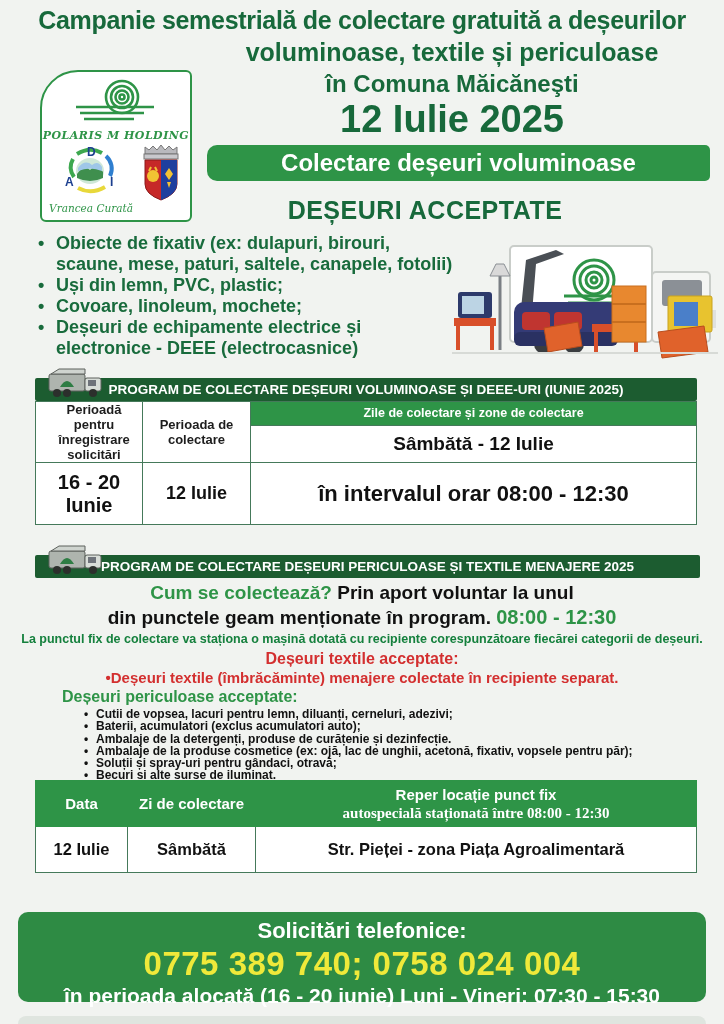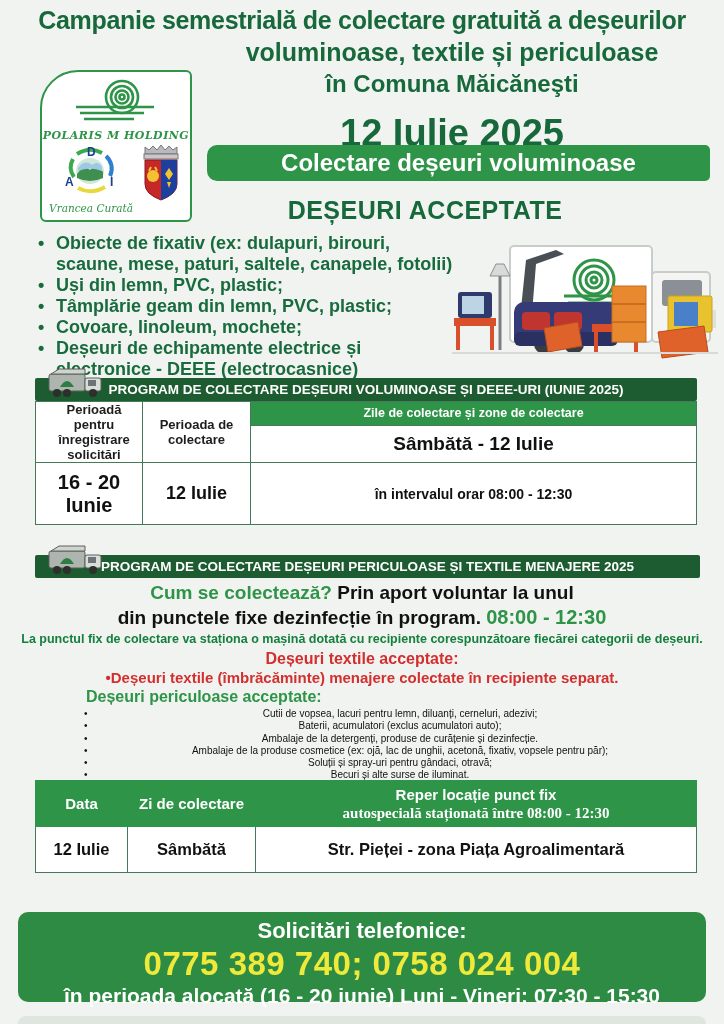--- a/index.html
+++ b/index.html
@@ -4,21 +4,21 @@
 <style>
   html,body{margin:0;padding:0;}
   body{font-family:"Liberation Sans",sans-serif;background:#e8eae7;}
   .page{position:relative;width:724px;height:1024px;background:#f1f3f0;overflow:hidden;margin:0 auto;}
   .abs{position:absolute;}
 
   
   .title1{top:6px;left:0;width:724px;text-align:center;font-size:25px;font-weight:bold;color:#17693b;letter-spacing:-0.3px;white-space:nowrap;}
   .title2{top:38px;left:190px;width:524px;text-align:center;font-size:25px;font-weight:bold;color:#17693b;white-space:nowrap;}
   .title3{top:70px;left:190px;width:524px;text-align:center;font-size:24px;font-weight:bold;color:#17693b;white-space:nowrap;}
-  .bigdate{top:112px;left:190px;width:524px;text-align:center;font-size:38px;font-weight:bold;color:#17693b;white-space:nowrap;}
+  .bigdate{top:98px;left:190px;width:524px;text-align:center;font-size:38px;font-weight:bold;color:#17693b;white-space:nowrap;}
 
   
   .logobox{top:70px;left:40px;width:152px;height:152px;background:#ffffff;border:2px solid #2e9447;border-radius:38px 6px 6px 6px;box-sizing:border-box;text-align:center;}
   .company{font-family:"DejaVu Serif",serif;font-style:italic;font-weight:bold;color:#2e9447;font-size:11px;letter-spacing:0.5px;white-space:nowrap;margin-top:1px;}
   .emblems{display:flex;justify-content:center;align-items:flex-start;gap:6px;margin-top:2px;}
   .vrancea-caption{font-family:"DejaVu Serif",serif;font-style:italic;color:#2e9447;font-size:10.5px;white-space:nowrap;margin-top:-2px;}
 
   
   .banner{top:145px;left:207px;width:503px;height:36px;background:#2e9447;border-radius:10px 5px 5px 10px;display:flex;align-items:center;justify-content:center;color:#ffffff;font-size:24px;font-weight:bold;white-space:nowrap;}
   .accepted-hdr{top:196px;left:200px;width:450px;text-align:center;font-size:25px;font-weight:bold;color:#17693b;letter-spacing:0.5px;white-space:nowrap;}
@@ -36,33 +36,33 @@
   .tbl-titlebar{height:23px;background:#1c5c30;color:#fff;display:flex;align-items:center;justify-content:center;font-size:13.5px;font-weight:bold;white-space:nowrap;position:relative;border-radius:2px;}
   .truck{position:absolute;left:12px;top:-10px;}
   table.grid{border-collapse:collapse;width:662px;background:#fff;table-layout:fixed;}
   table.grid td{border:1.5px solid #45795a;text-align:center;vertical-align:middle;padding:0 3px;box-sizing:border-box;}
   .t1{top:378px;left:35px;width:662px;}
   .t1 .colhdr{font-size:13px;font-weight:bold;color:#1d1d1d;line-height:15px;}
   .t1 .subhdr{background:#2e9447;color:#fff;font-size:12.5px;font-weight:bold;height:22px;}
   .t1 .dayval{font-size:19px;font-weight:bold;color:#111;height:34px;}
   .t1 .v1{font-size:20px;font-weight:bold;color:#111;height:62px;}
   .t1 .v2{font-size:18px;font-weight:bold;color:#111;}
-  .t1 .v3{font-size:14px;font-weight:bold;color:#111;}
+  .t1 .v3{font-size:22px;font-weight:bold;color:#111;}
 
   
   .bar2{top:555px;left:35px;width:665px;box-sizing:border-box;}
   .how1{top:582px;left:0;width:724px;text-align:center;font-size:19px;font-weight:bold;color:#111;white-space:nowrap;}
   .how2{top:606px;left:0;width:724px;text-align:center;font-size:19px;font-weight:bold;color:#111;white-space:nowrap;}
   .green-txt{color:#2e9447;}
   .time-txt{color:#2e9447;font-size:20px;}
   .note{top:632px;left:0;width:724px;text-align:center;font-size:12.5px;font-weight:bold;color:#15803d;white-space:nowrap;}
   .red-h{top:650px;left:0;width:724px;text-align:center;font-size:16px;font-weight:bold;color:#d32f2f;white-space:nowrap;}
   .red-i{top:669px;left:0;width:724px;text-align:center;font-size:15px;font-weight:bold;color:#d32f2f;white-space:nowrap;}
-  .haz-h{top:688px;left:62px;font-size:16px;font-weight:bold;color:#2e9447;white-space:nowrap;margin-left:24px;}
-  .hlist{top:708px;left:84px;width:620px;color:#111;font-size:10px;font-weight:normal;line-height:12.3px;text-align:center;}
+  .haz-h{top:688px;left:62px;font-size:16px;font-weight:bold;color:#2e9447;white-space:nowrap;}
+  .hlist{top:708px;left:84px;width:620px;color:#111;font-size:12px;font-weight:bold;line-height:12.3px;}
   .hlist .bi{position:relative;padding-left:12px;white-space:nowrap;}
   .hlist .bi::before{content:"•";position:absolute;left:0;}
 
   
   .t2{top:780px;left:35px;width:662px;}
   .t2 td.h{background:#2e9447;border-color:#2e9447;color:#fff;font-size:15px;font-weight:bold;height:46px;line-height:18px;}
   .t2 td.v{font-size:16.5px;font-weight:bold;color:#111;height:46px;}
 
   
   .footer{top:912px;left:18px;width:688px;height:90px;background:#2e8b44;border-radius:10px;text-align:center;color:#fff;}
@@ -132,23 +132,20 @@
   <div class="abs accepted-hdr">DEȘEURI ACCEPTATE</div>
   <div class="abs blist">
     <div class="bi">
       <span class="l">Obiecte de fixativ (ex: dulapuri, birouri,</span>
       <span class="l">scaune, mese, paturi, saltele, canapele, fotolii)</span>
     </div>
     <div class="bi">
       <span class="l">Uși din lemn, PVC, plastic;</span>
     </div>
     <div class="bi">
-      <span class="l">Tâmplărie geam din lemn, PVC, plastic;</span>
-    </div>
-    <div class="bi">
       <span class="l">Covoare, linoleum, mochete;</span>
     </div>
     <div class="bi">
       <span class="l">Deșeuri de echipamente electrice și</span>
       <span class="l">electronice - DEEE (electrocasnice)</span>
     </div>
   </div>
 
   <div class="abs furn">
     <svg width="266" height="124" viewBox="0 0 266 124">
@@ -249,21 +246,21 @@
         </svg>
       </span>
       <span>PROGRAM DE COLECTARE DEȘEURI PERICULOASE ȘI TEXTILE MENAJERE 2025</span>
     </div>
   </div>
 
   <div class="abs how1">
     <span class="green-txt">Cum se colectează?</span><span> Prin aport voluntar la unul</span>
   </div>
   <div class="abs how2">
-    <span>din punctele fixe dezinfecție în program. </span><span class="time-txt">08:00 - 12:30</span>
+    <span>din punctele geam menționate în program. </span><span class="time-txt">08:00 - 12:30</span>
   </div>
   <div class="abs note">La punctul fix de colectare va staționa o mașină dotată cu recipiente corespunzătoare fiecărei categorii de deșeuri.</div>
   <div class="abs red-h">Deșeuri textile acceptate:</div>
   <div class="abs red-i">•Deșeuri textile (îmbrăcăminte) menajere colectate în recipiente separat.</div>
   <div class="abs haz-h">Deșeuri periculoase acceptate:</div>
   <div class="abs hlist">
     <div class="bi">Cutii de vopsea, lacuri pentru lemn, diluanți, cerneluri, adezivi;</div>
     <div class="bi">Baterii, acumulatori (exclus acumulatori auto);</div>
     <div class="bi">Ambalaje de la detergenți, produse de curățenie și dezinfecție.</div>
     <div class="bi">Ambalaje de la produse cosmetice (ex: ojă, lac de unghii, acetonă, fixativ, vopsele pentru păr);</div>

